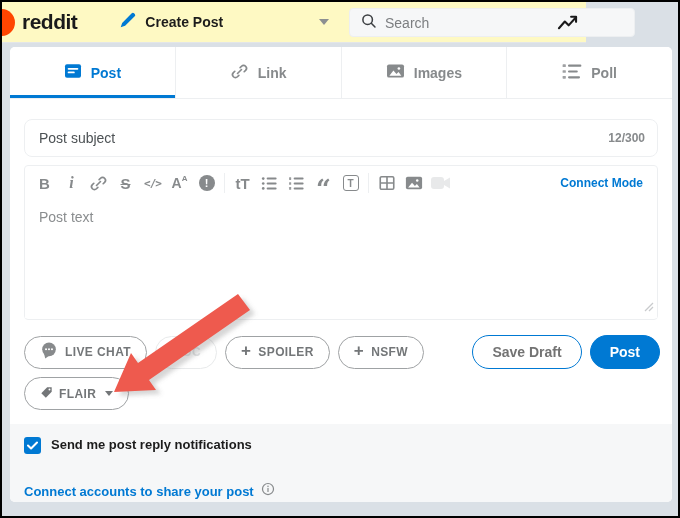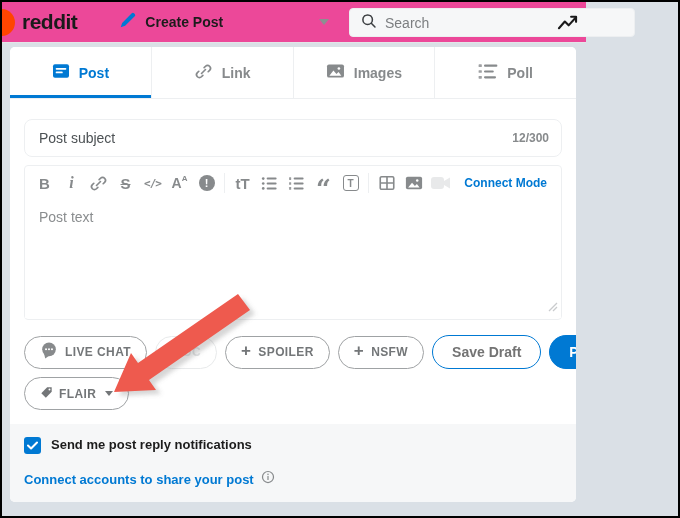--- a/index.html
+++ b/index.html
@@ -5,21 +5,21 @@
   * { box-sizing: border-box; margin: 0; padding: 0; }
   html,body { width:680px; height:518px; }
   body { font-family: "Liberation Sans", sans-serif; }
   #frame {
     position: relative; width:680px; height:518px;
     border:2px solid #000; background:#dae0e6; overflow:hidden;
   }
   
   .topbar {
     position:absolute; left:0; top:0; width:584px; height:41px;
-    background:#ec4899; border-bottom:1px solid #e3e6e8;
+    background:#fef9c3; border-bottom:1px solid #e3e6e8;
     display:flex; align-items:center;
   }
   .snoo {
     width:27px; height:27px; border-radius:50%;
     background:#ff4500; margin-left:-14px; flex:0 0 auto;
   }
   .wordmark { font-size:21px; font-weight:700; color:#1a1a1b; letter-spacing:-0.5px; margin-left:7px; }
   .selector { display:flex; align-items:center; margin-left:42px; width:210px; cursor:pointer; }
   .selector .lbl { font-size:14px; font-weight:700; color:#1c1c1c; margin-left:9px; }
   .chev { width:0; height:0; border-left:5px solid transparent; border-right:5px solid transparent; border-top:6px solid #8c8f91; }
@@ -27,21 +27,21 @@
   .searchbox {
     position:absolute; left:347px; top:6px; width:286px; height:29px;
     background:#f6f7f8; border:1px solid #edeff1; border-radius:4px;
     display:flex; align-items:center; padding:0 10px; gap:8px;
   }
   .searchbox input { border:none; background:transparent; outline:none; font-size:14px; color:#1c1c1c; width:100%; font-family:inherit; }
   .searchbox input::placeholder { color:#7c7e80; }
   .trending { position:absolute; right:8px; top:11px; cursor:pointer; }
   
   .card {
-    position:absolute; left:8px; top:45px; width:566px; height:455px;
+    position:absolute; left:8px; top:45px; width:662px; height:455px;
     background:#fff; border-radius:5px; overflow:hidden;
   }
   .tabs { display:flex; height:52px; }
   .tab {
     flex:1; display:flex; align-items:center; justify-content:center; gap:9px;
     font-size:14px; font-weight:700; color:#878a8c;
     border-bottom:1px solid #edeff1; cursor:pointer; background:#fff;
   }
   .tab + .tab { border-left:1px solid #edeff1; }
   .tab.active { color:#0079d3; box-shadow: inset 0 -3px 0 #0079d3; }
@@ -105,21 +105,21 @@
   .cfooter {
     position:absolute; left:0; bottom:0; width:100%; height:78px;
     background:#f6f7f8; padding:13px 14px 0;
   }
   .notif-row { display:flex; gap:10px; }
   .checkbox {
     width:17px; height:17px; border-radius:3px; background:#0079d3;
     display:flex; align-items:center; justify-content:center; cursor:pointer; flex:0 0 auto;
   }
   .notif-label { font-size:13px; font-weight:600; color:#1c1c1c; }
-  .connect-row { display:flex; align-items:center; gap:7px; margin-top:16px; }
+  .connect-row { display:flex; align-items:center; gap:7px; margin-top:28px; }
   .connect-link { font-size:13px; font-weight:700; color:#0079d3; cursor:pointer; }
   
   .arrow-overlay { position:absolute; left:0; top:0; width:680px; height:518px; pointer-events:none; }
 </style>
 </head>
 <body>
 
 <div id="frame">
 
   <div class="topbar">

